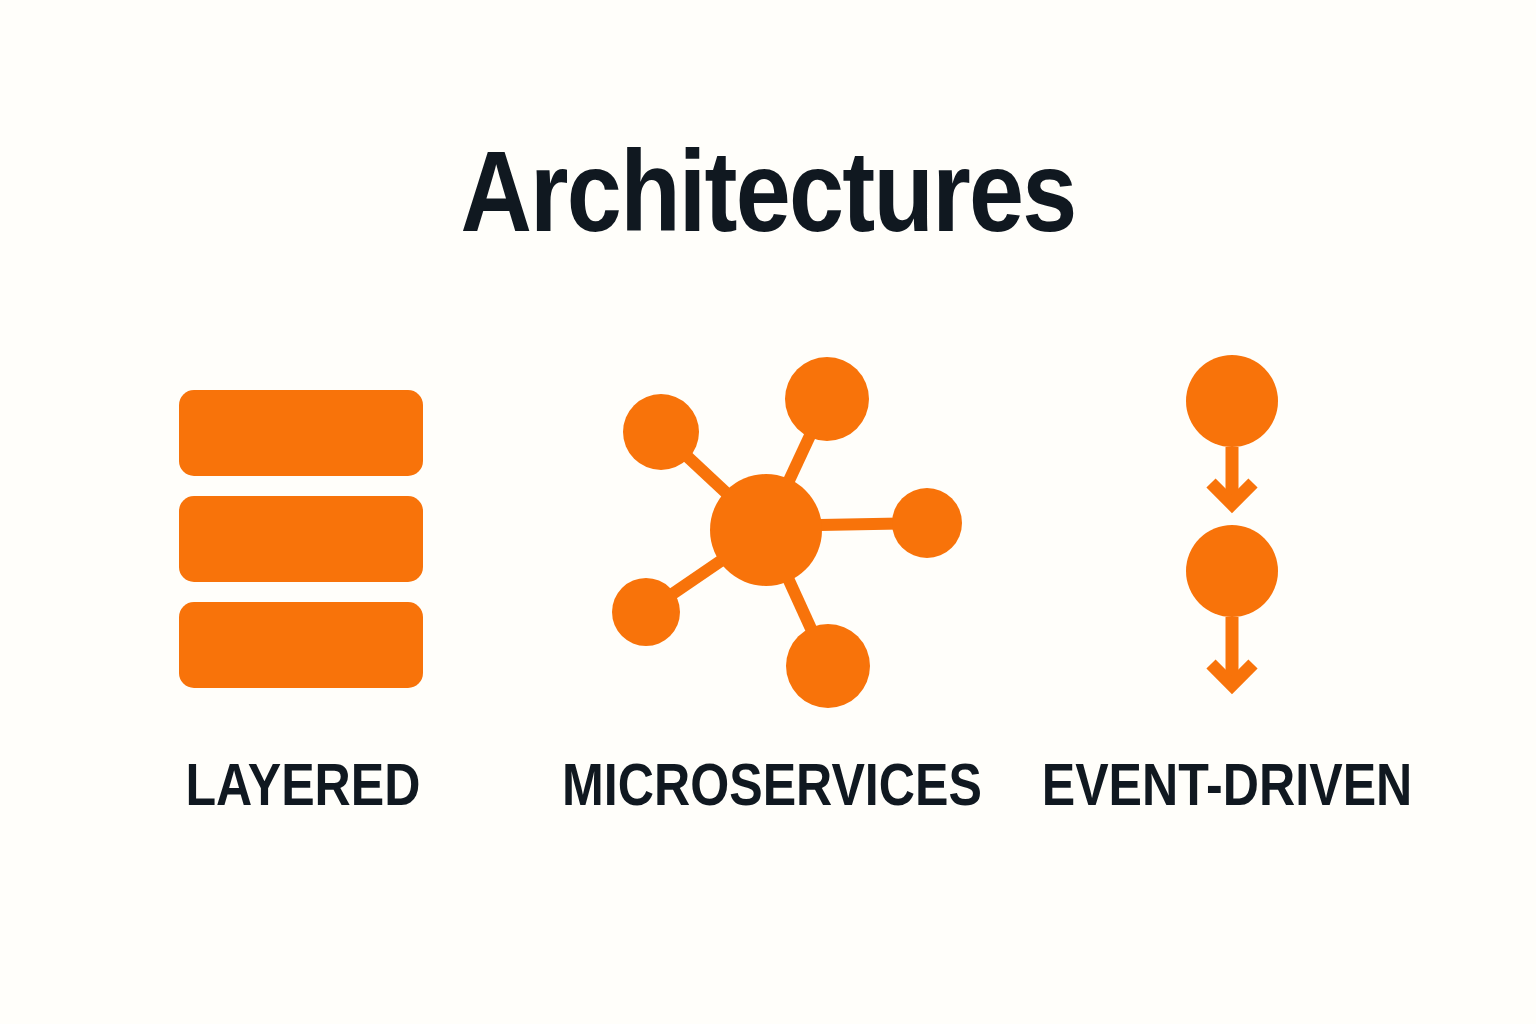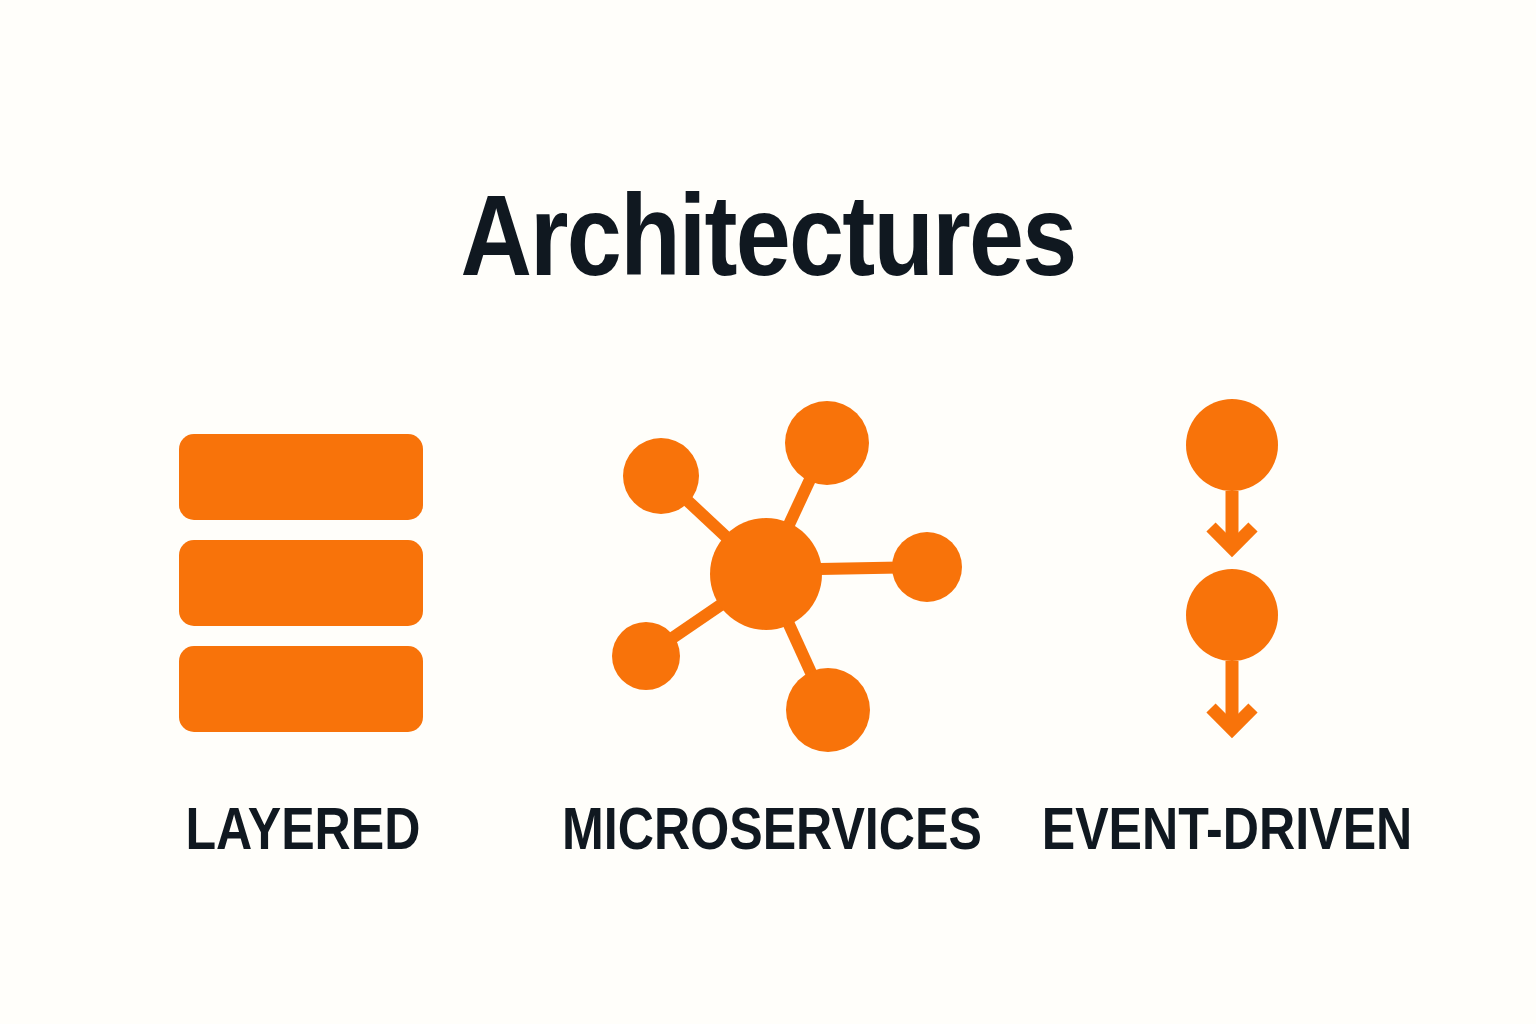--- a/index.html
+++ b/index.html
@@ -12,21 +12,20 @@
   body {
     font-family: "Liberation Sans", sans-serif;
     background: var(--bg);
     overflow: hidden;
   }
   .canvas {
     position: relative;
     width: 1536px;
     height: 900px;
     background: var(--bg);
-    margin-top: 44px;
   }
   .title {
     position: absolute;
     top: 128px;
     left: 0;
     width: 1536px;
     text-align: center;
     font-size: 115px;
     font-weight: 700;
     line-height: 1.1;

